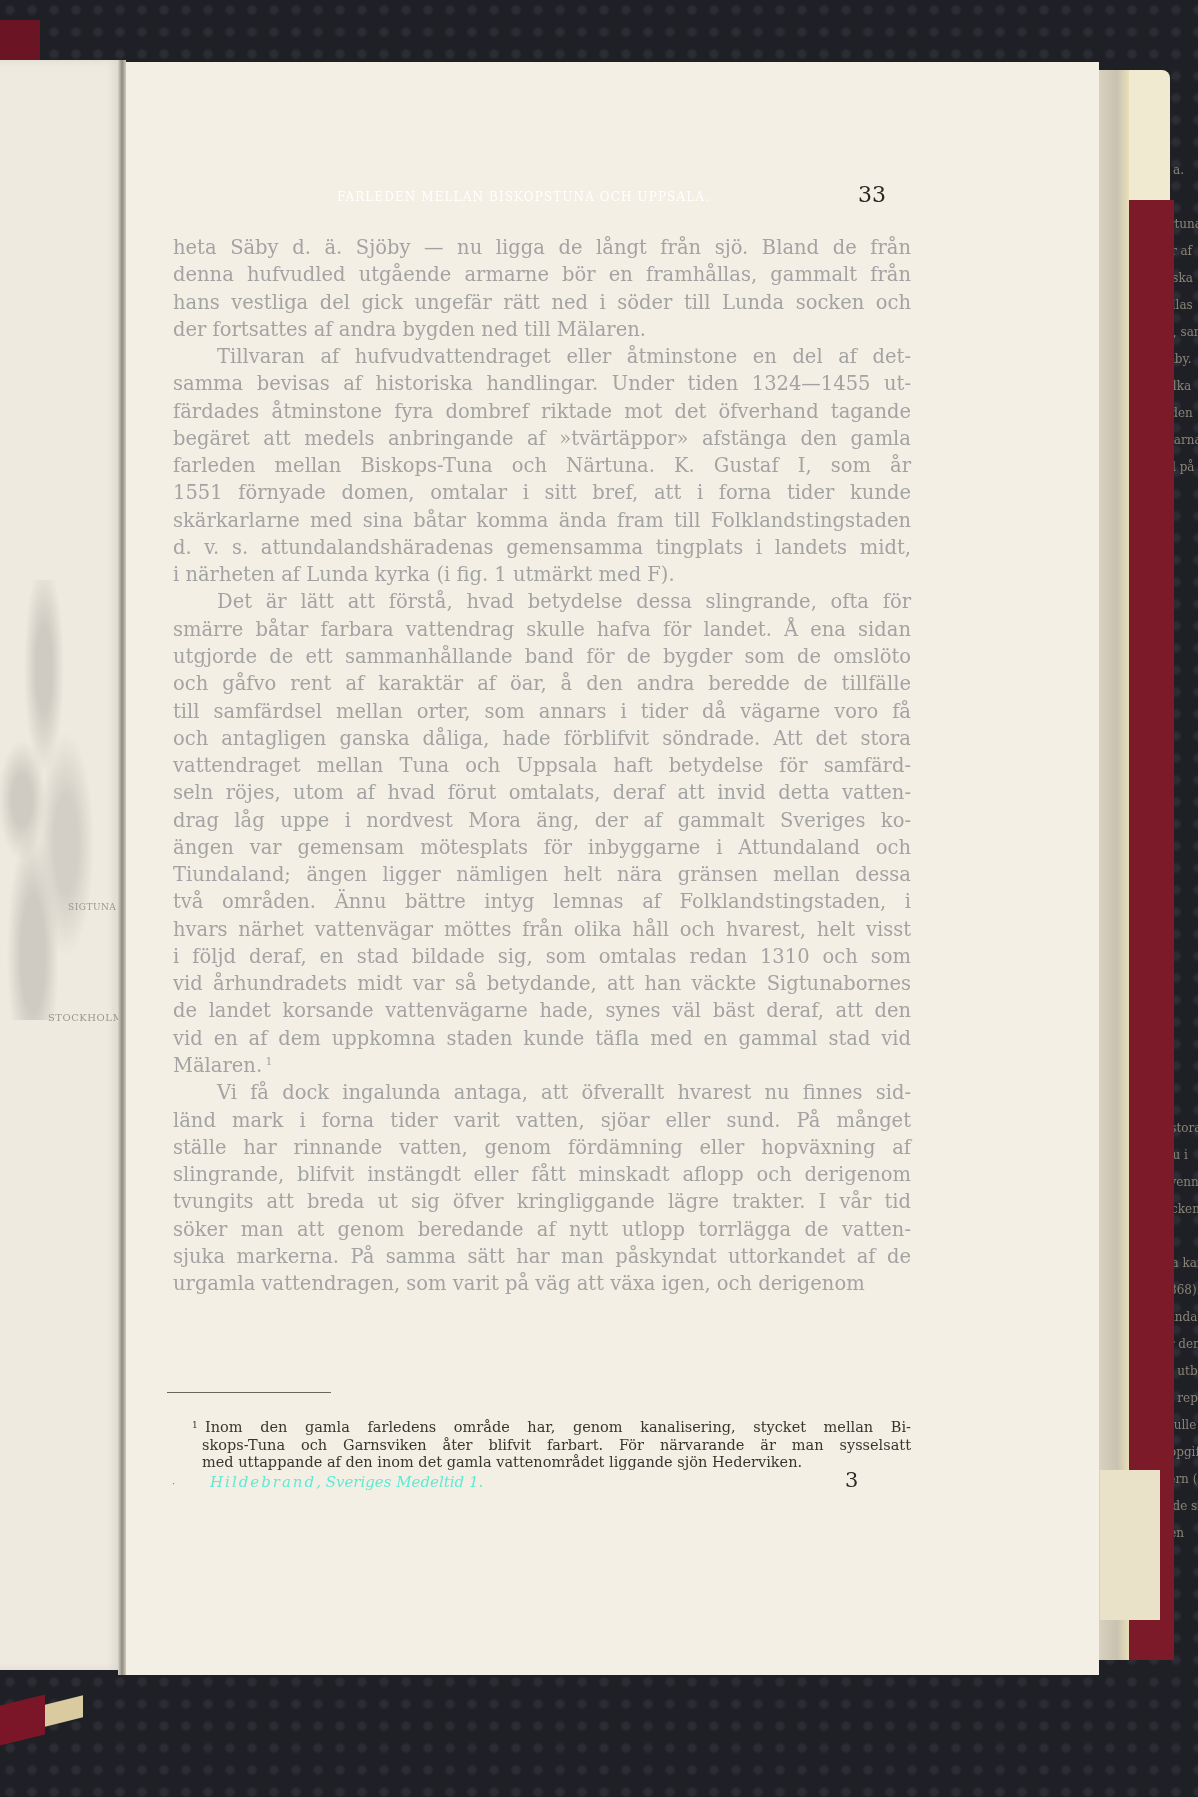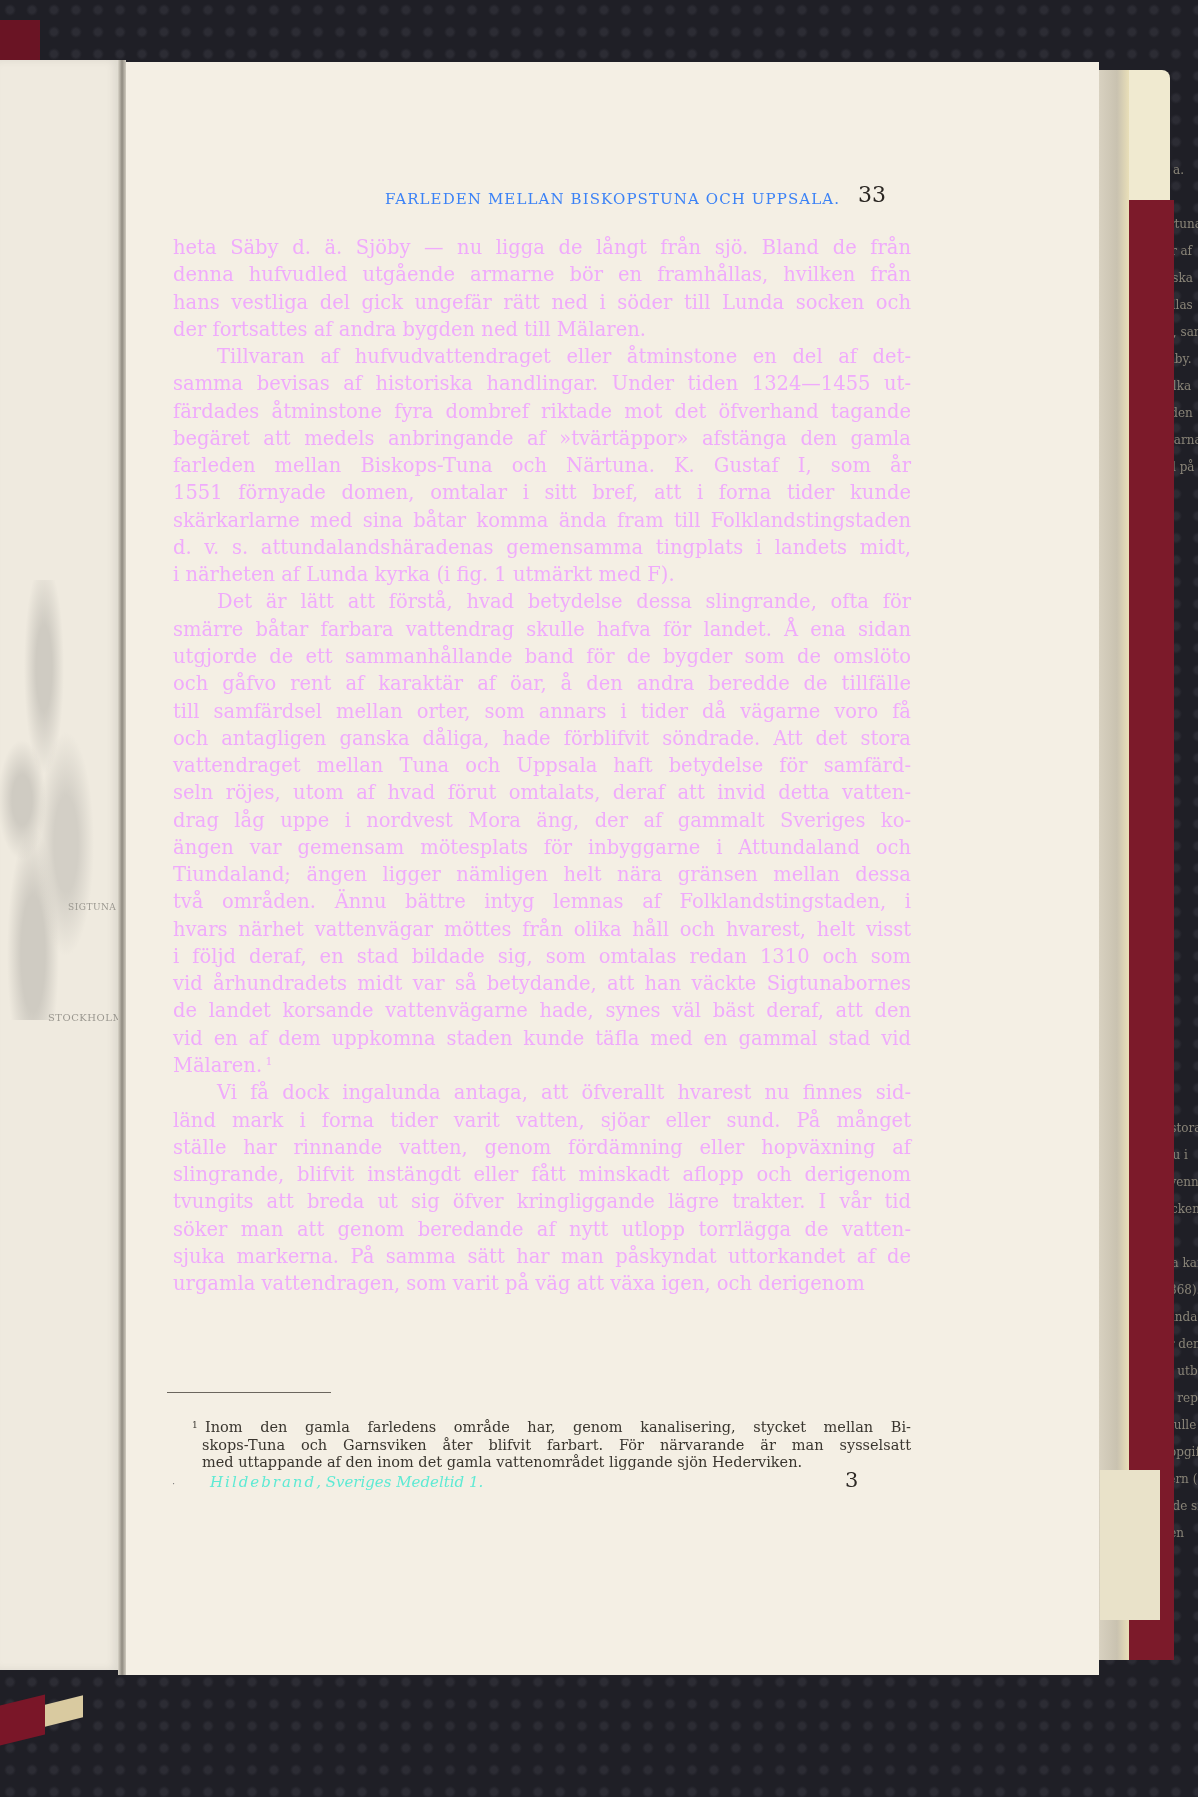--- a/index.html
+++ b/index.html
@@ -66,29 +66,29 @@
   .cover-red {
     position:absolute; left:1129px; top:200px; width:45px; height:1460px;
     background:#7c1a2a;
   }
   .cover-red-bottom {
     position:absolute; left:1100px; top:1470px; width:60px; height:150px;
     background:#e9e2c9;
   }
   .running-head {
     position:absolute; top:190px; left:337px;
-    font-size:15px; letter-spacing:1.1px; color:#3b82f6;margin-left:48px;
+    font-size:12px; letter-spacing:1.1px; color:#ffffff;
   }
   .page-num {
     position:absolute; top:182px; left:858px;
     font-size:22px; color:#2a2622;
   }
   .body-text {
     position:absolute; left:173px; top:234px; width:738px;
-    font-size:19.5px; line-height:27.27px; color:#f0abfc;
+    font-size:19.5px; line-height:27.27px; color:#a3a3a3;
   }
   .line {
     display:block; white-space:nowrap; text-align:justify; text-align-last:justify;
     height:27.27px; overflow:visible;
   }
   .line.last { text-align-last:left; }
   .line.indent { padding-left:44px; }
   .rule {
     position:absolute; left:167px; top:1392px; width:164px; height:1px;
     background:#6b665e;
@@ -162,21 +162,21 @@
 <div class="cover-red-bottom"></div>
 
 <div class="page"></div>
 
 <div class="running-head">FARLEDEN MELLAN BISKOPSTUNA OCH UPPSALA.</div>
 <div class="page-num">33</div>
 
 <div class="body-text" id="body-text">
     <div>
       <span class="line">heta Säby d. ä. Sjöby — nu ligga de långt från sjö. Bland de från</span>
-      <span class="line">denna hufvudled utgående armarne bör en framhållas, hvilken från</span>
+      <span class="line">denna hufvudled utgående armarne bör en framhållas, gammalt från</span>
       <span class="line">hans vestliga del gick ungefär rätt ned i söder till Lunda socken och</span>
       <span class="line last">der fortsattes af andra bygden ned till Mälaren.</span>
     </div>
     <div>
       <span class="line indent">Tillvaran af hufvudvattendraget eller åtminstone en del af det-</span>
       <span class="line">samma bevisas af historiska handlingar. Under tiden 1324—1455 ut-</span>
       <span class="line">färdades åtminstone fyra dombref riktade mot det öfverhand tagande</span>
       <span class="line">begäret att medels anbringande af »tvärtäppor» afstänga den gamla</span>
       <span class="line">farleden mellan Biskops-Tuna och Närtuna. K. Gustaf I, som år</span>
       <span class="line">1551 förnyade domen, omtalar i sitt bref, att i forna tider kunde</span>

